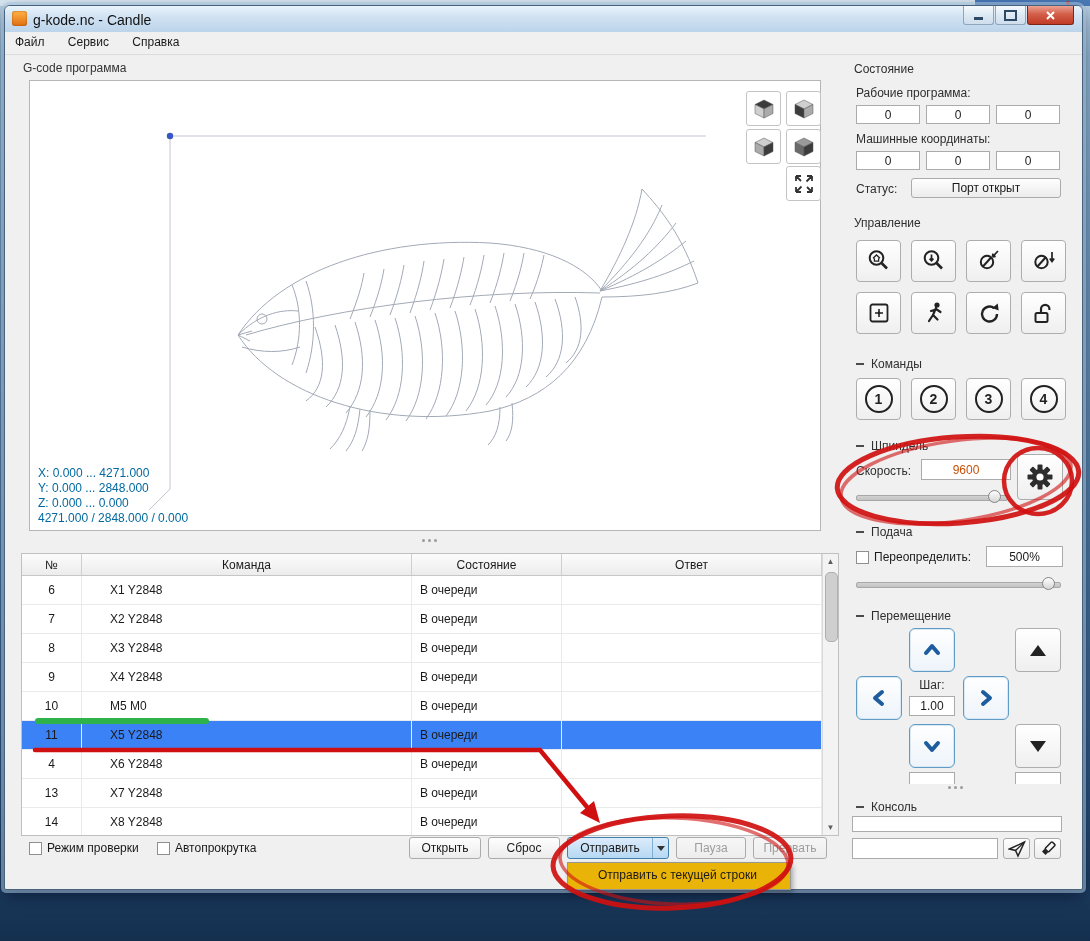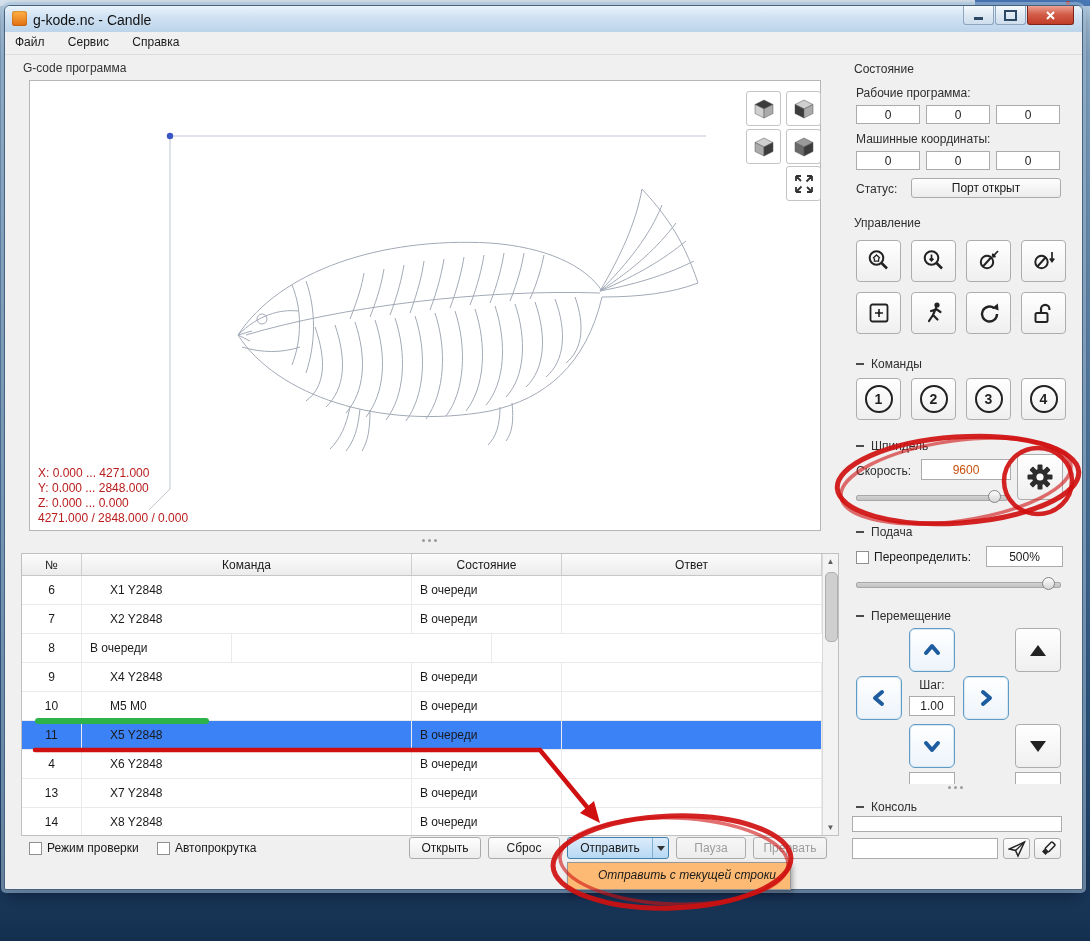--- a/index.html
+++ b/index.html
@@ -26,21 +26,21 @@
   .glyph-min{width:9px;height:3px;background:#2c4a66;margin-top:7px;}
   .glyph-max{width:9px;height:7px;border:2px solid #2c4a66;}
   .glyph-x{stroke:#fff;stroke-width:2;}
   .menubar{position:absolute;left:0;top:26px;width:100%;height:22px;background:#f0f0f0;border-bottom:1px solid #dddddd;}
   .menuitem{display:inline-block;padding:3px 10px;cursor:pointer;}
 
   .grouplabel{position:absolute;left:18px;top:55px;color:#333;}
   .viz{position:absolute;left:24px;top:74px;width:790px;height:449px;background:#fff;border:1px solid #b6b6b6;}
   .viewbtn{position:absolute;width:33px;height:33px;background:#fff;border:1px solid #c4c4c4;border-radius:3px;
     display:flex;align-items:center;justify-content:center;cursor:pointer;}
-  .infoL{position:absolute;left:8px;bottom:4px;line-height:15px;color:#b91c1c;margin-top:12px;}
+  .infoL{position:absolute;left:8px;bottom:4px;line-height:15px;color:#0369a1;margin-top:12px;}
   .infoR{position:absolute;right:8px;bottom:6px;line-height:15px;text-align:right;color:#141414;}
 
   .dots{position:absolute;display:flex;gap:3px;align-items:center;justify-content:center;}
   .dot{width:3px;height:3px;border-radius:50%;background:#9b9b9b;}
 
   .gtable{position:absolute;left:16px;top:547px;width:816px;height:281px;background:#fff;border:1px solid #c0c0c0;overflow:hidden;}
   .thead{display:flex;height:22px;}
   .th{display:flex;align-items:center;justify-content:center;border-right:1px solid #cfcfcf;border-bottom:1px solid #c6c6c6;
     background:linear-gradient(#fcfcfc,#ececec);box-sizing:border-box;cursor:pointer;}
   .tr{display:flex;height:29px;border-bottom:1px solid #eaeaea;box-sizing:border-box;cursor:default;}
@@ -56,22 +56,22 @@
 
   .btn{position:absolute;height:22px;border:1px solid #ababab;border-radius:3px;
     background:linear-gradient(#fefefe,#ececec);display:flex;align-items:center;justify-content:center;cursor:pointer;box-sizing:border-box;}
   .btn.disabled{color:#9d9d9d;background:linear-gradient(#f6f6f6,#ededed);cursor:default;}
   .btn.sendbtn{background:linear-gradient(#dcecfb,#b7d8f3);border:1px solid #3f81ad;}
   .caret-down{width:0;height:0;border-left:4px solid transparent;border-right:4px solid transparent;border-top:5px solid #333;}
   .send-split{display:flex;align-items:center;justify-content:center;width:15px;height:100%;border-left:1px solid #7fb0d4;}
   .checkbox{position:absolute;width:13px;height:13px;background:#fff;border:1px solid #8f8f8f;box-sizing:border-box;cursor:pointer;}
   .cblabel{position:absolute;cursor:default;}
 
-  .dropdown{position:absolute;left:562px;top:856px;width:222px;height:26px;background:#fdba74;border:1px solid #979797;
-    box-shadow:2px 3px 5px rgba(0,0,0,.3);z-index:6;font-style:italic;}
+  .dropdown{position:absolute;left:562px;top:856px;width:222px;height:26px;background:#eab308;border:1px solid #979797;
+    box-shadow:2px 3px 5px rgba(0,0,0,.3);z-index:6;}
   .dropitem{padding-left:30px;line-height:25px;cursor:pointer;}
 
   .ptitle{position:absolute;color:#2e2e2e;}
   .dash{position:absolute;width:8px;height:2px;background:#4a4a4a;}
   .coordbox{position:absolute;width:64px;height:19px;background:#fff;border:1px solid #ababab;box-sizing:border-box;
     display:flex;align-items:center;justify-content:center;}
   .field{position:absolute;background:#fff;border:1px solid #ababab;box-sizing:border-box;
     display:flex;align-items:center;justify-content:center;cursor:text;}
   .ctl-btn{position:absolute;width:45px;height:42px;background:linear-gradient(#ffffff,#efefef);border:1px solid #adadad;
     border-radius:4px;display:flex;align-items:center;justify-content:center;cursor:pointer;box-sizing:border-box;}
@@ -226,20 +226,21 @@
           <div class="td c3"></div>
         </div>
       <div class="tr">
           <div class="td c0">7</div>
           <div class="td c1">X2 Y2848</div>
           <div class="td c2">В очереди</div>
           <div class="td c3"></div>
         </div>
       <div class="tr">
           <div class="td c0">8</div>
+          <div class="td c1">X3 Y2848</div>
           <div class="td c2">В очереди</div>
           <div class="td c3"></div>
         </div>
       <div class="tr">
           <div class="td c0">9</div>
           <div class="td c1">X4 Y2848</div>
           <div class="td c2">В очереди</div>
           <div class="td c3"></div>
         </div>
       <div class="tr">

